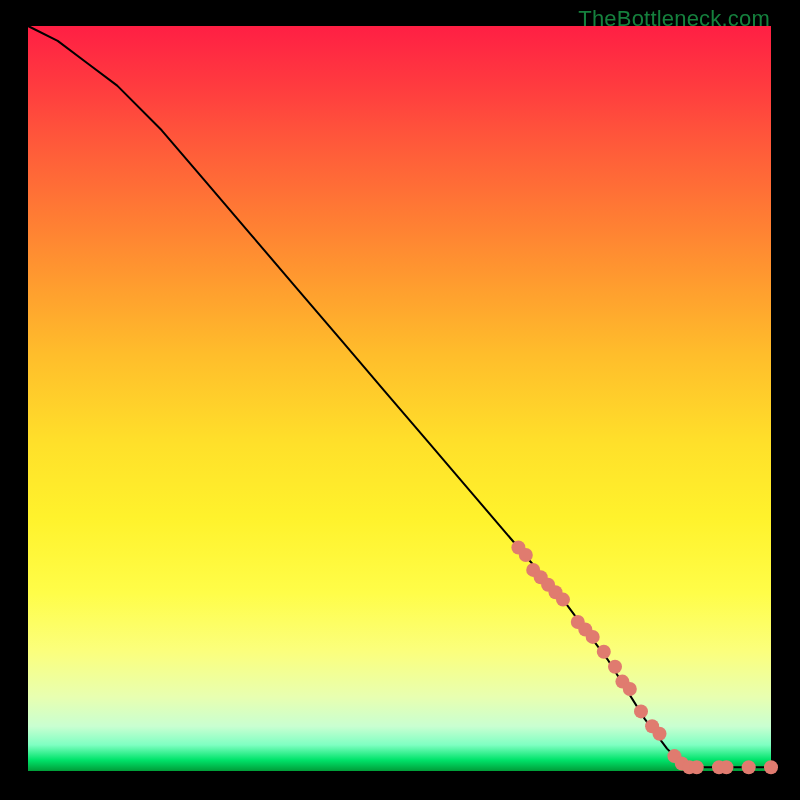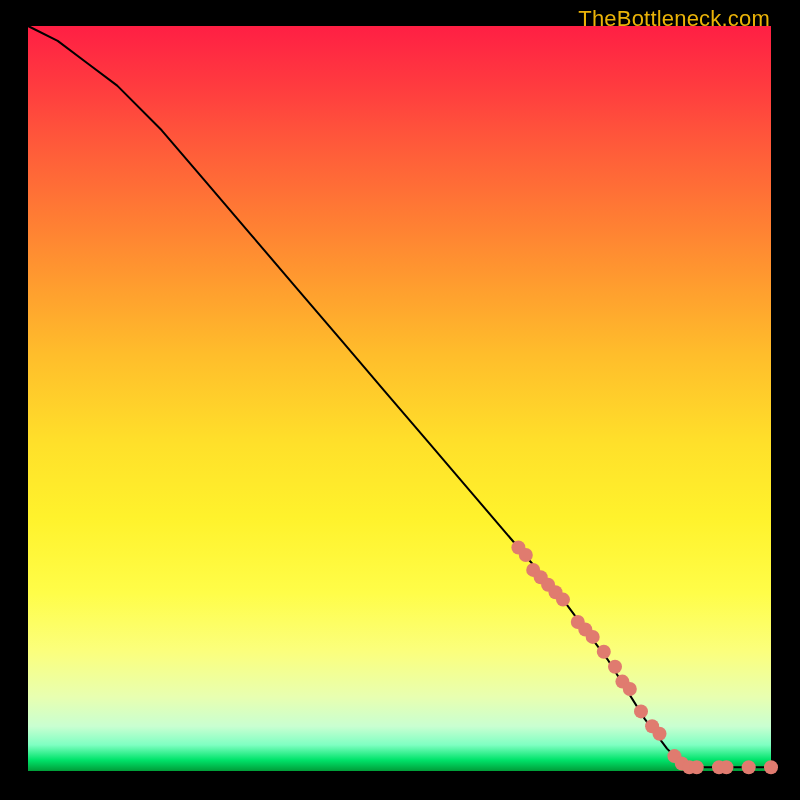--- a/index.html
+++ b/index.html
@@ -32,21 +32,21 @@
       #c9ffd1 94%,
       #7fffc2 96.5%,
       #00e46b 98.5%,
       #009d38 100%
     );
   }
   .watermark {
     position: absolute;
     top: 6px;
     right: 30px;
-    color: #eab308;
+    color: #15803d;
     font-size: 22px;
     font-weight: 400;
     letter-spacing: 0.2px;
     user-select: none;
   }
   svg.plot {
     position: absolute;
     left: 0;
     top: 0;
     width: 743px;

